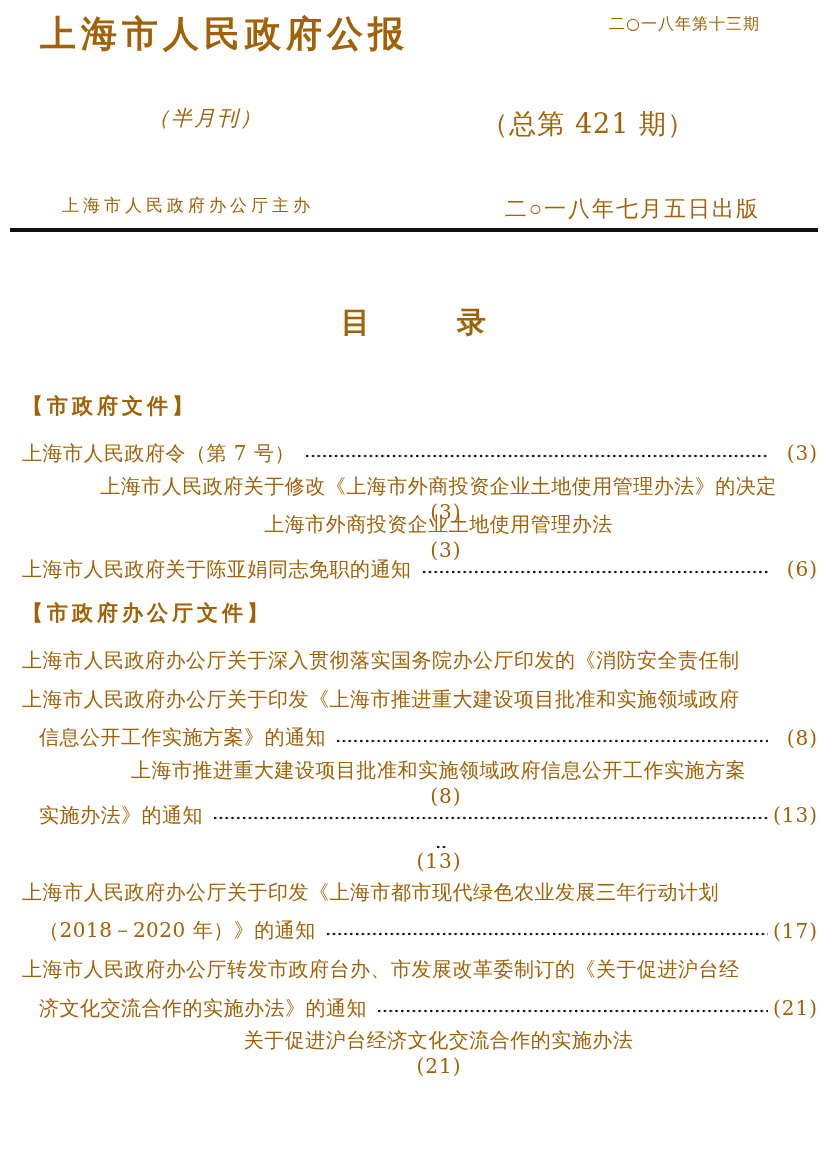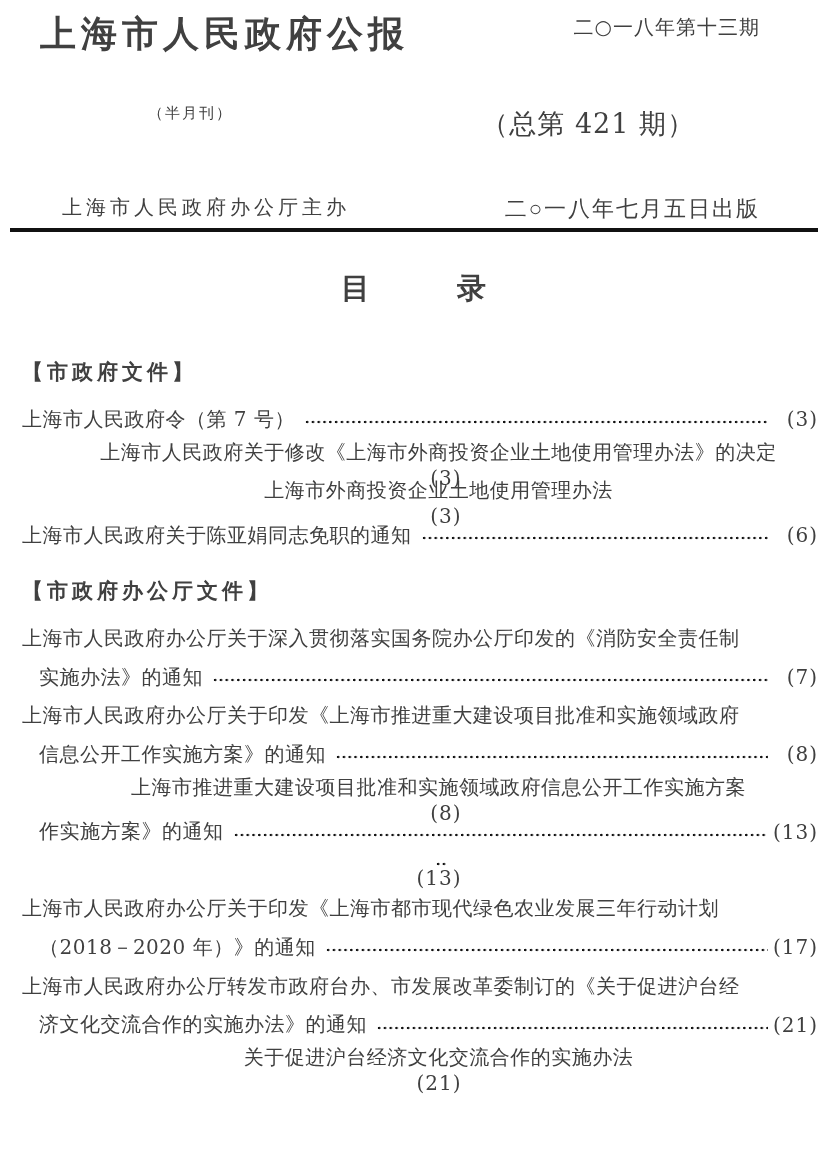--- a/index.html
+++ b/index.html
@@ -1,67 +1,67 @@
 <!DOCTYPE html>
 <html><head>
 <meta charset="utf-8">
 <style>
   html,body { margin:0; padding:0; background:#e8e8e8; }
   .page {
     position:relative;
     width:827px; height:1170px;
     margin:0 auto;
     background:#ffffff;
-    color:#404040;
+    color:#a16207;
     font-family:"DejaVu Serif","Liberation Serif",serif;
     overflow:hidden;
   }
   
   .masthead { position:relative; height:232px; }
   .m-title {
     position:absolute; left:40px; top:10px;
     font-size:36px; font-weight:bold; letter-spacing:5px; white-space:nowrap;
   }
   .m-issue {
     position:absolute; right:67px; top:14px;
-    font-size:20px; letter-spacing:1px; white-space:nowrap;
+    font-size:16px; letter-spacing:1px; white-space:nowrap;
   }
   .m-period {
     position:absolute; left:148px; top:104px;
-    font-size:15px; letter-spacing:2px; white-space:nowrap;
+    font-size:21px; letter-spacing:2px; white-space:nowrap;font-style:italic;
   }
   .m-cum {
     position:absolute; right:132px; top:106px;
     font-size:27px; letter-spacing:1px; white-space:nowrap;
   }
   .m-pub {
     position:absolute; left:62px; top:194px;
-    font-size:20px; letter-spacing:4px; white-space:nowrap;
+    font-size:17px; letter-spacing:4px; white-space:nowrap;
   }
   .m-date {
     position:absolute; right:67px; top:194px;
     font-size:22px; letter-spacing:2px; white-space:nowrap;font-family:Liberation Mono, monospace;
   }
   .m-rule {
     position:absolute; left:10px; right:9px; bottom:0;
     height:4px; background:#111111;
   }
   
   .toc-heading {
-    margin-top:40px; height:32px; line-height:32px;
+    margin-top:74px; height:32px; line-height:32px;
     text-align:center; font-size:29px; font-weight:bold; white-space:nowrap;
   }
   .toc { padding:0 9px 0 22px; }
   .toc-section {
     font-size:21px; font-weight:bold; letter-spacing:4px;
     height:26px; line-height:26px; white-space:nowrap;
     margin-bottom:15px;
   }
   .toc-section.first { margin-top:55px; }
-  .toc-section.rest  { margin-top:24px; }
+  .toc-section.rest  { margin-top:12px; }
   .toc-row {
     height:38.6px; display:flex; align-items:center;
     font-size:20px;
   }
   .indent-0 { padding-left:0; }
   .indent-1 { padding-left:17px; }
   .indent-2 { padding-left:37px;flex-direction:column; }
   .toc-title { white-space:nowrap; letter-spacing:0.5px; }
   .leader {
     flex:1; height:20px; margin:0 4px 0 9px; min-width:12px;
@@ -110,40 +110,35 @@
       </div>
       <div class="toc-row indent-0">
         <span class="toc-title">上海市人民政府关于陈亚娟同志免职的通知</span>
         <span class="leader"></span>
         <span class="toc-page">(6)</span>
       </div>
       <div class="toc-section rest">【市政府办公厅文件】</div>
       <div class="toc-row indent-0">
         <span class="toc-title">上海市人民政府办公厅关于深入贯彻落实国务院办公厅印发的《消防安全责任制</span>
       </div>
-      <div class="toc-row indent-1">
-        <span class="toc-title">实施办法》的通知</span>
-        <span class="leader"></span>
-        <span class="toc-page">(7)</span>
-      </div>
       <div class="toc-row indent-0">
         <span class="toc-title">上海市人民政府办公厅关于印发《上海市推进重大建设项目批准和实施领域政府</span>
       </div>
       <div class="toc-row indent-1">
         <span class="toc-title">信息公开工作实施方案》的通知</span>
         <span class="leader"></span>
         <span class="toc-page">(8)</span>
       </div>
       <div class="toc-row indent-2">
         <span class="toc-title">上海市推进重大建设项目批准和实施领域政府信息公开工作实施方案</span>
         <span class="leader"></span>
         <span class="toc-page">(8)</span>
       </div>
       <div class="toc-row indent-1">
-        <span class="toc-title">作实施方案》的通知</span>
+        <span class="toc-title">实施办法》的通知</span>
         <span class="leader"></span>
         <span class="toc-page">(13)</span>
       </div>
       <div class="toc-row indent-2">
         <span class="leader"></span>
         <span class="toc-page">(13)</span>
       </div>
       <div class="toc-row indent-0">
         <span class="toc-title">上海市人民政府办公厅关于印发《上海市都市现代绿色农业发展三年行动计划</span>
       </div>

